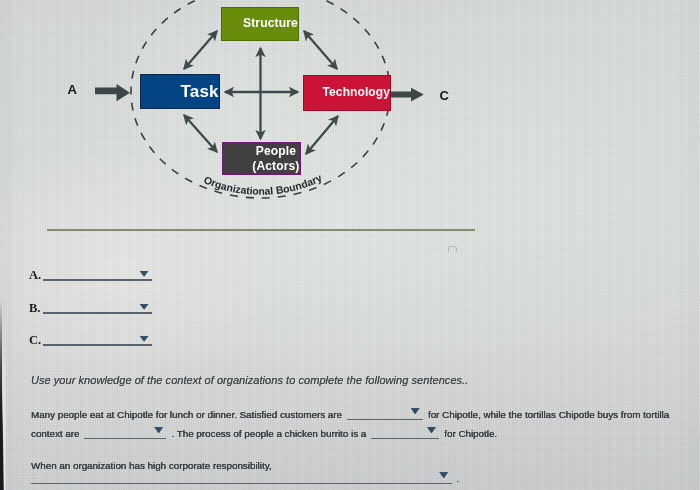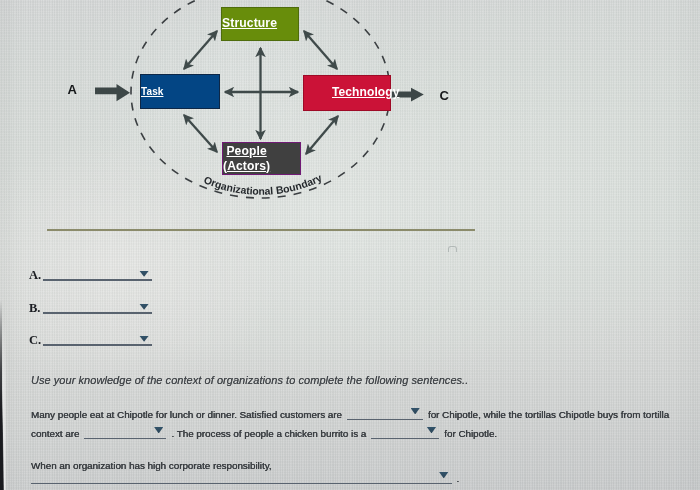--- a/index.html
+++ b/index.html
@@ -34,25 +34,25 @@
   
   .bg-scan{position:absolute;left:0;top:0;width:700px;height:490px;
      background-image:repeating-linear-gradient(90deg, rgba(255,255,255,.13) 0px, rgba(255,255,255,.13) 1px, rgba(120,130,128,.055) 1.4px, rgba(120,130,128,.055) 2.4px);
      opacity:.85;pointer-events:none;}
   .bg-scan2{position:absolute;left:0;top:0;width:700px;height:490px;
      background-image:repeating-linear-gradient(0deg, rgba(255,255,255,.045) 0px, rgba(255,255,255,.045) 1px, rgba(130,138,136,.03) 1px, rgba(130,138,136,.03) 2.6px);
      pointer-events:none;}
 
   
   .diagram{position:absolute;left:0;top:0;width:700px;height:215px;}
-  .node{position:absolute;display:flex;align-items:center;justify-content:flex-start;
+  .node{position:absolute;display:flex;align-items:center;justify-content:flex-end;
         color:#fff;font-weight:bold;text-align:center;line-height:1.12;
-        letter-spacing:.1px;box-sizing:border-box;text-decoration:underline;}
+        letter-spacing:.1px;box-sizing:border-box;}
   #node-structure{left:221px;top:7px;width:78px;height:34px;background:#688d0b;font-size:12.2px;border:1px solid #4e6c0c;}
-  #node-task{left:140px;top:74px;width:79.5px;height:35px;background:#034584;font-size:10px;border:1px solid #0d2747;}
+  #node-task{left:140px;top:74px;width:79.5px;height:35px;background:#034584;font-size:17px;border:1px solid #0d2747;}
   #node-technology{left:303px;top:75px;width:88px;height:36px;background:#cb1237;font-size:12px;border:1px solid #9e0a26;padding-left:28px;}
   #node-people{left:222px;top:142px;width:78.5px;height:33px;background:#404040;font-size:12.1px;line-height:1.16;border:1px solid #701a75;}
 
   .sidelabel{position:absolute;font-weight:bold;color:#16181a;font-size:13px;line-height:13px;}
   #label-a{left:67.5px;top:82.5px;}
   #label-c{left:439.5px;top:88.5px;}
 
   
   .hline{position:absolute;left:47px;top:229px;width:428px;height:1.6px;background:#8b8b6b;}
   .ghost-mark{position:absolute;left:448px;top:246px;width:7px;height:5px;

